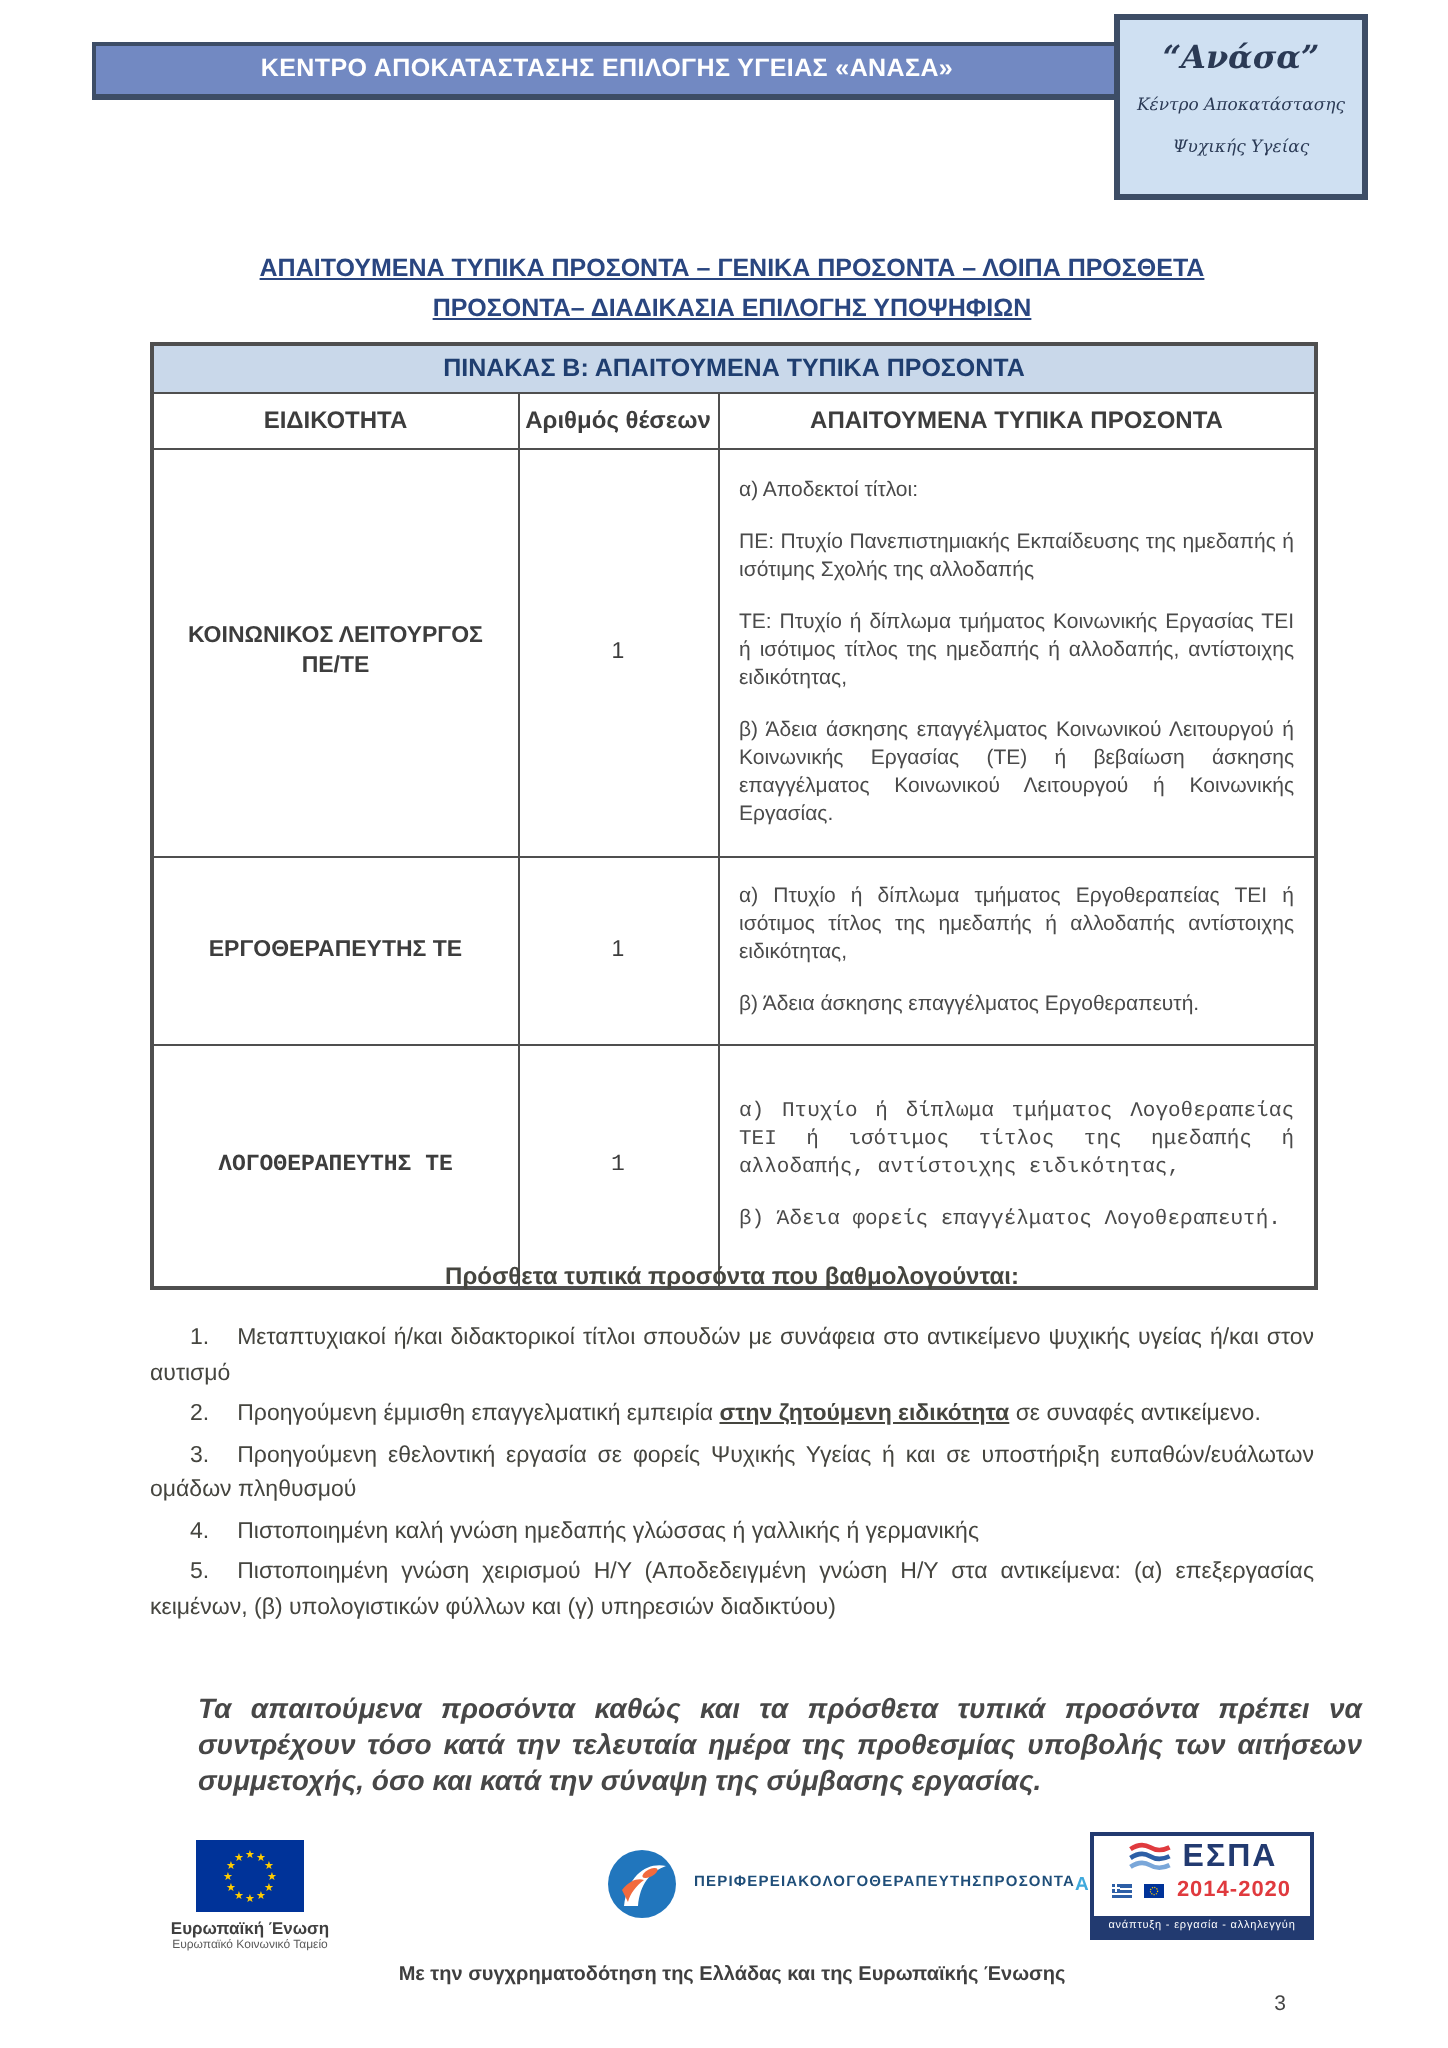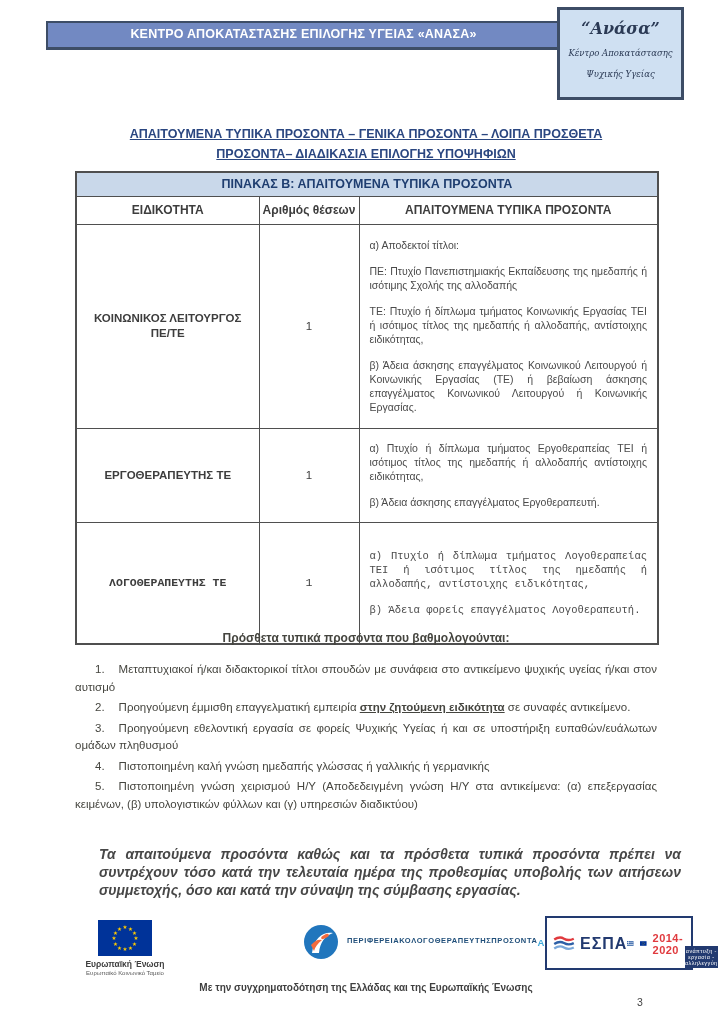--- a/index.html
+++ b/index.html
@@ -71,23 +71,23 @@
   
   .eu-block{position:absolute;left:85px;top:920px;width:80px;text-align:center;}
   .eu-flag{display:block;margin:0 auto;}
   .eu-cap1{font-weight:bold;font-size:8.5px;color:#3f3f3f;margin-top:3px;}
   .eu-cap2{font-size:6px;color:#5a5a5a;margin-top:1px;}
   .pep-block{position:absolute;left:303px;top:924px;display:flex;align-items:center;gap:8px;}
   .pep-text{display:flex;flex-direction:row;}
   .pep-line{font-size:7.5px;font-weight:bold;color:#1f4e79;letter-spacing:.6px;line-height:9.5px;}
   .pep-line-att{font-size:9.5px;font-weight:bold;color:#3fa9dc;letter-spacing:2px;line-height:12px;margin-top:1px;}
   .espa-box{
-    position:absolute;left:545px;top:916px;width:148px;height:54px;box-sizing:border-box;
+    position:absolute;left:545px;top:916px;width:112px;height:54px;box-sizing:border-box;
     border:2.5px solid #223a70;background:#fff;
-    display:flex;flex-direction:row;align-items:stretch;padding:2px 5px 0;
+    display:flex;flex-direction:column;align-items:stretch;padding:2px 5px 0;
   }
   .espa-top{display:flex;align-items:center;gap:4px;justify-content:center;}
   .espa-name{font-size:16px;font-weight:bold;color:#223a70;letter-spacing:1px;}
   .espa-mid{display:flex;align-items:center;gap:6px;justify-content:center;margin:1px 0 2px;}
   .espa-period{font-size:11px;font-weight:bold;color:#e03a3e;letter-spacing:.5px;}
   .mini-flag{display:inline-block;}
   .espa-band{
     margin:auto -5px 0;background:#223a70;color:#fff;
     font-size:5.5px;text-align:center;padding:2px 0;letter-spacing:.4px;
   }

